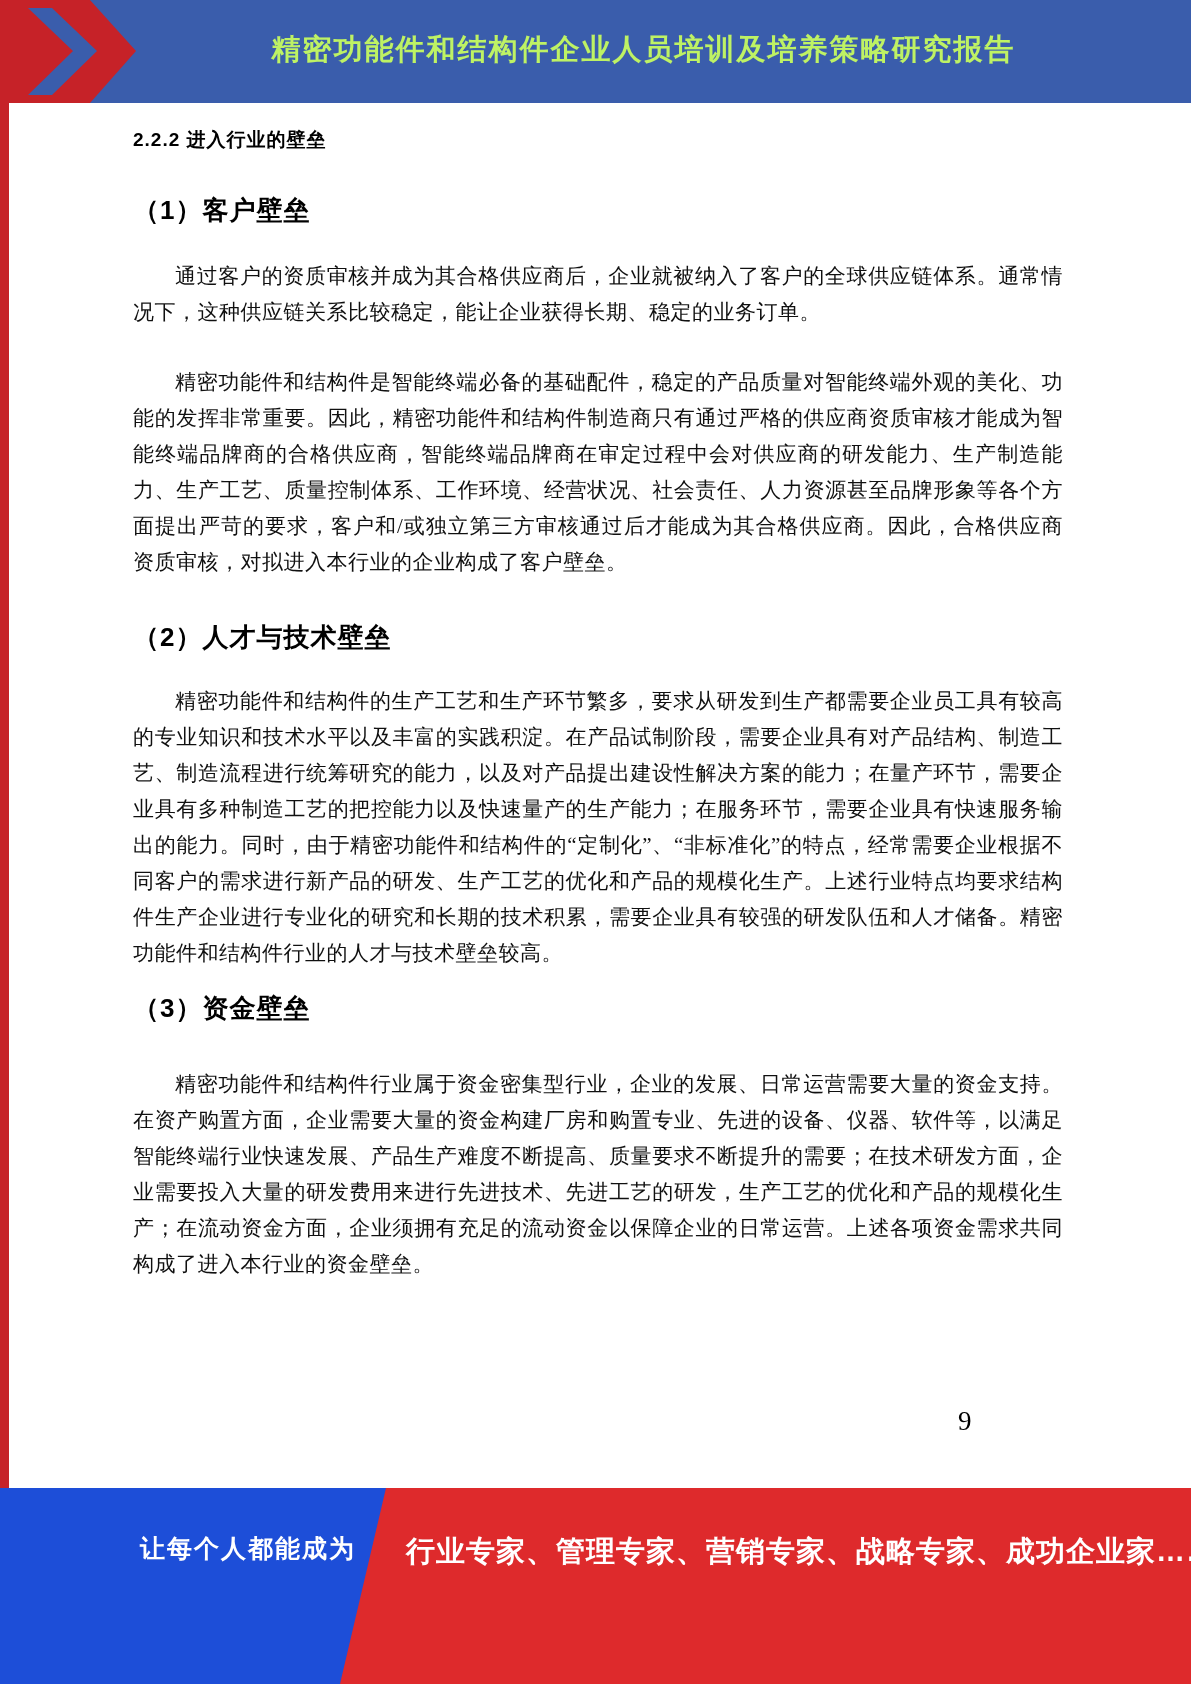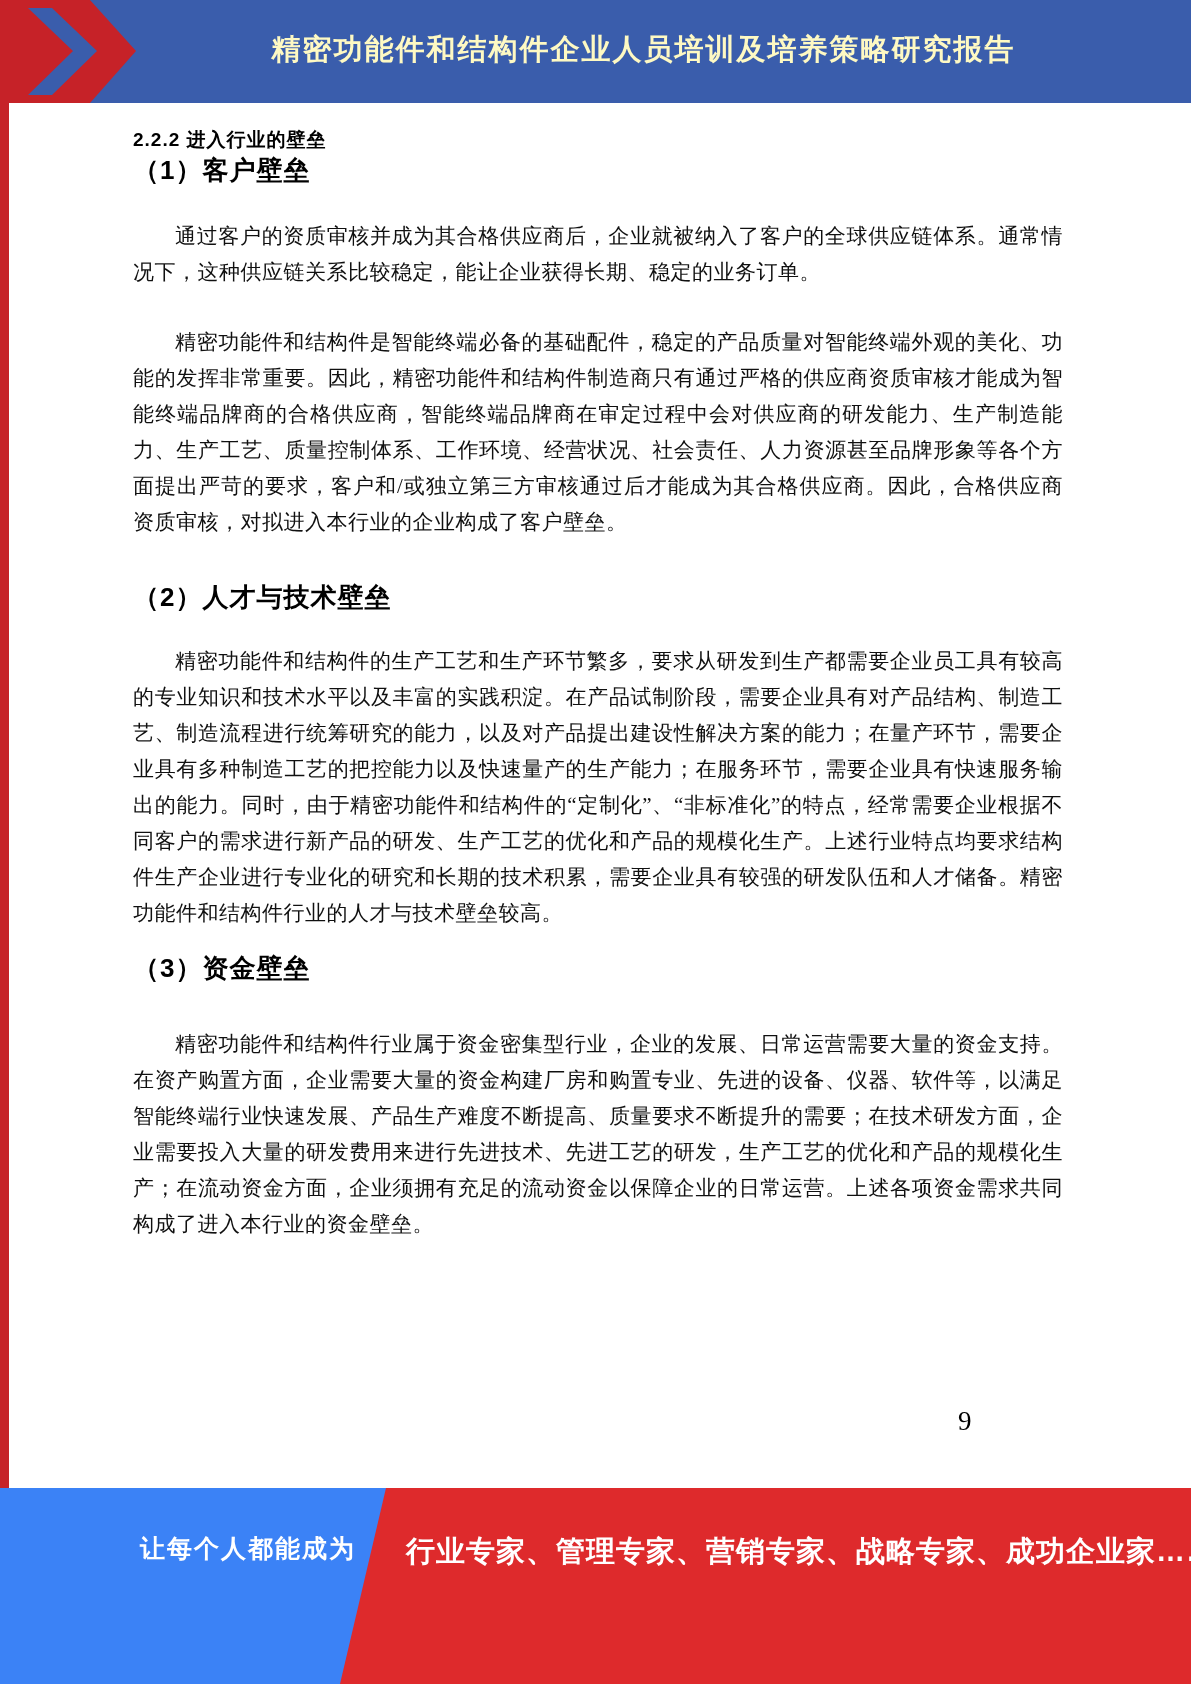--- a/index.html
+++ b/index.html
@@ -28,58 +28,58 @@
     clip-path:polygon(0 0, 90px 0, 136px 51px, 90px 103px, 0 103px);
   }
   .banner-chevron {
     position:absolute; top:0; left:0; width:136px; height:103px;
     background:#3a5dac;
     clip-path:polygon(28px 8px, 52px 8px, 97px 51px, 52px 95px, 28px 95px, 73px 51px);
   }
   .banner-title {
     position:absolute; left:136px; right:40px; top:30px;
     text-align:center;
-    color:#fef9c3; font-size:29px; font-weight:bold; letter-spacing:2px;
+    color:#bef264; font-size:29px; font-weight:bold; letter-spacing:2px;
     white-space:nowrap;
   }
   
   .content {
     position:absolute; top:103px; left:133px; width:930px; z-index:1;
   }
   .content h2 {
     font-size:19px; font-weight:bold; color:#000;
     font-family:"Liberation Sans",sans-serif; letter-spacing:1px;
   }
   .content h3 {
     font-size:26px; font-weight:bold; color:#000;
     font-family:"Liberation Sans",sans-serif; letter-spacing:1px;
   }
   .content p {
     font-size:21px; line-height:36px; color:#101010;
     text-align:justify; text-indent:2em; letter-spacing:0.5px;
     font-family:"Liberation Serif","DejaVu Serif",serif;
   }
   #h222 { margin-top:24px; }
-  #sub1 { }
+  #sub1 { margin-top:40px; }
   #p1   { margin-top:34px; }
   #p2   { margin-top:30px; }
   #sub2 { margin-top:40px; }
   #p3   { margin-top:28px; }
   #sub3 { margin-top:20px; }
   #p4   { margin-top:40px; }
   #h223 { margin-top:18px; }
   .page-number {
     position:absolute; top:1406px; left:958px;
     font-size:27px; color:#000; z-index:1;
     font-family:"Liberation Serif","DejaVu Serif",serif;
   }
   
   .footer {
     position:absolute; left:0; bottom:0; width:100%; height:196px;
-    background:#3b82f6; z-index:3;
+    background:#1d4ed8; z-index:3;
   }
   .footer-left-text {
     position:absolute; left:140px; top:44px;
     color:#ffffff; font-size:25px; font-weight:bold; letter-spacing:2px;
     white-space:nowrap;
   }
   .footer-red {
     position:absolute; left:340px; right:0; top:0; height:100%;
     background:#de2a2c;
     clip-path:polygon(46px 0, 100% 0, 100% 100%, 0 100%);

